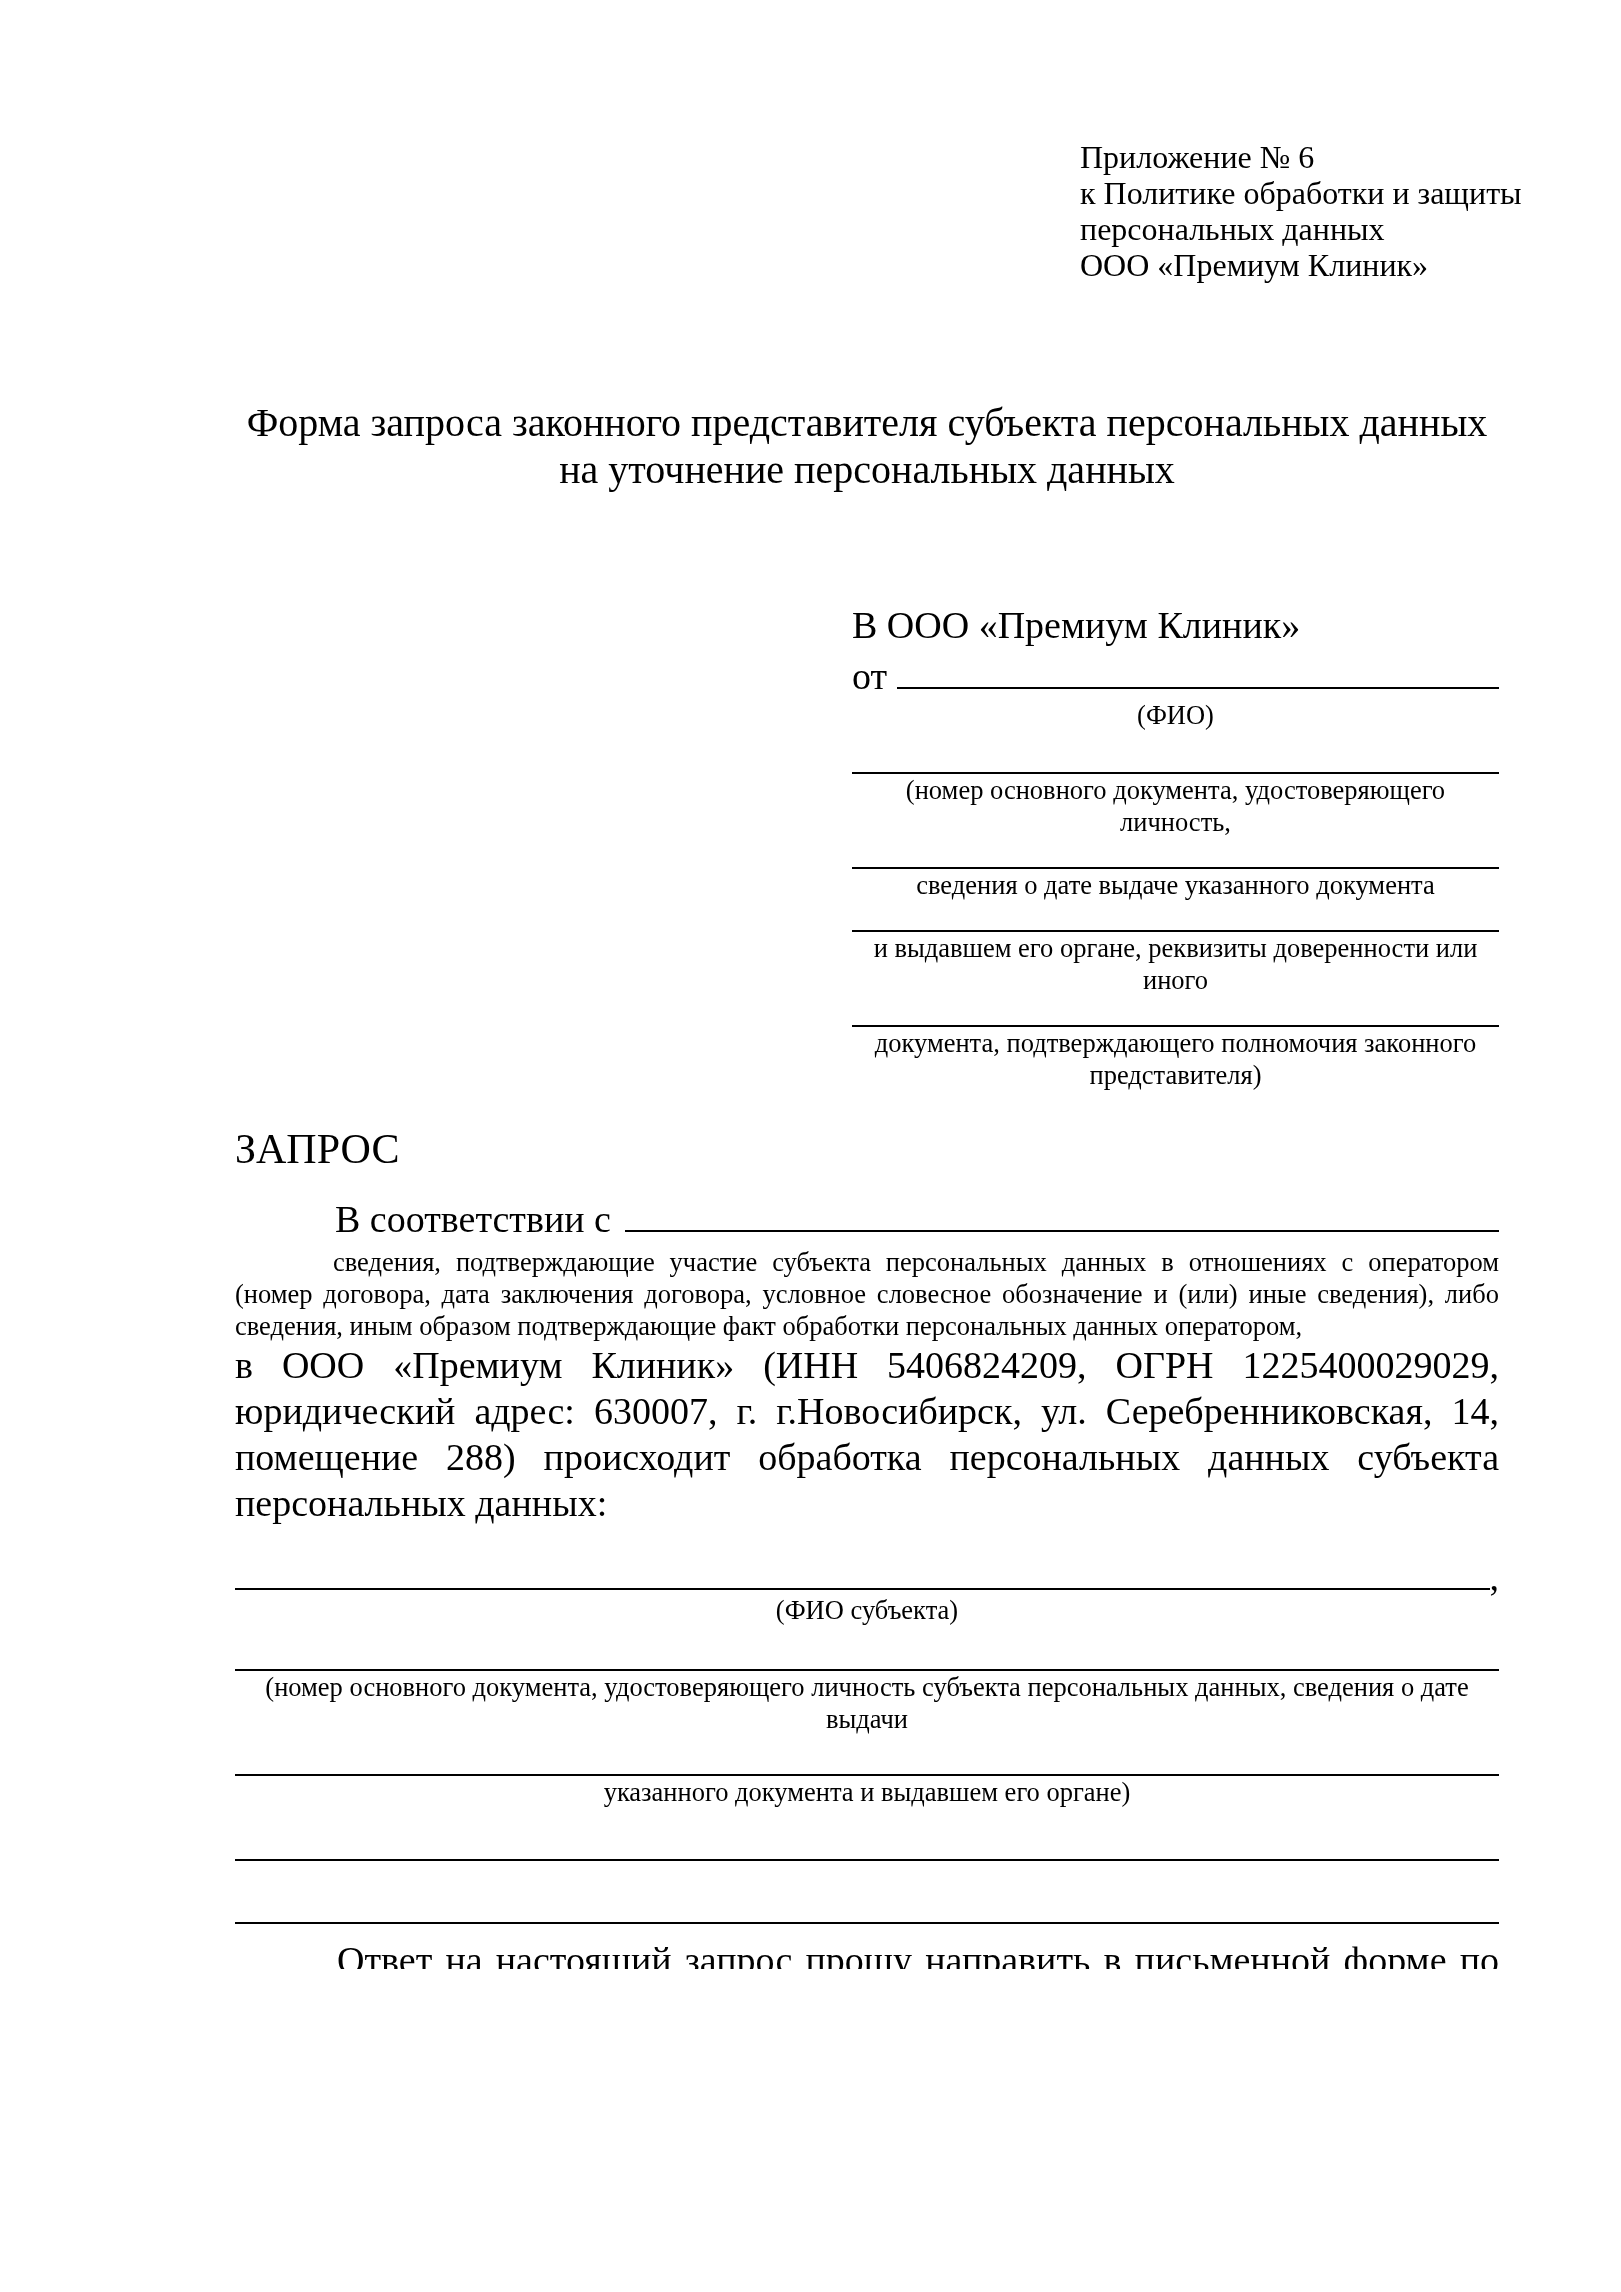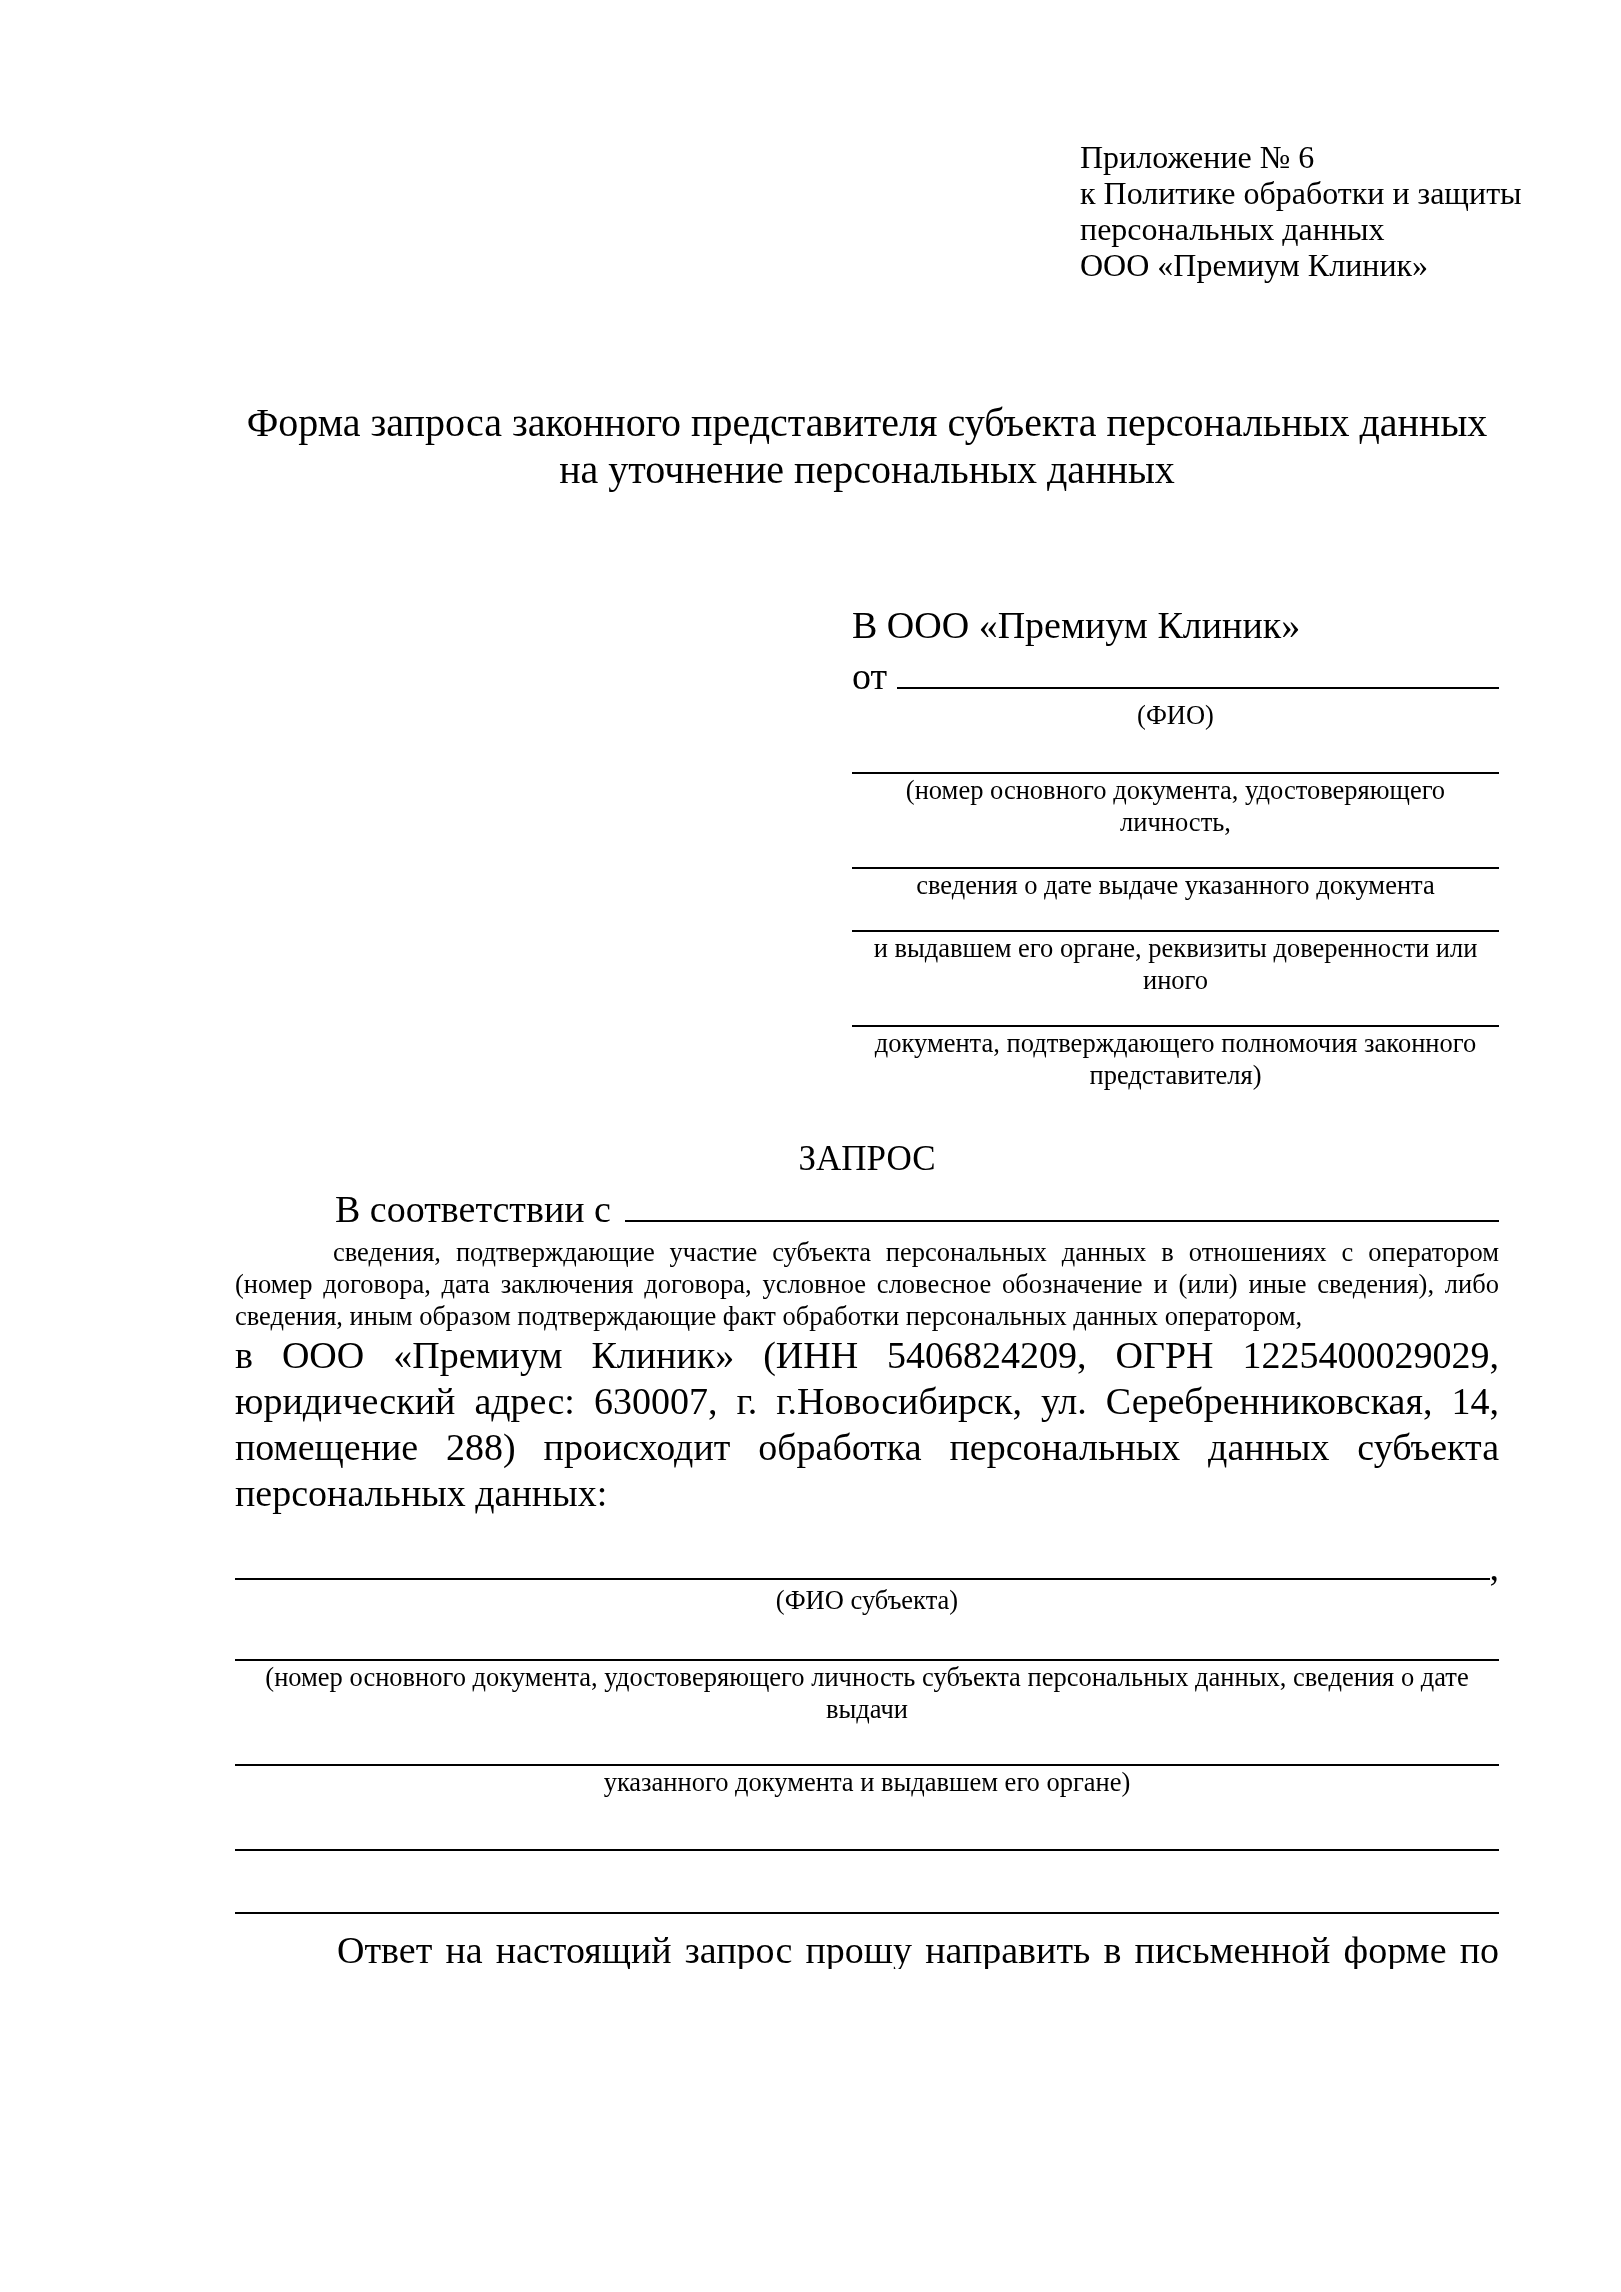--- a/index.html
+++ b/index.html
@@ -66,29 +66,29 @@
   }
   .center { text-align: center; }
   .blank-line {
     border-bottom: 2.9px solid #000;
   }
   .bl-a { height: 41px; }
   .bl-b { height: 29px; }
 
   
   .zapros {
-    margin-top: 45px;
-    text-align: center;
-    font-size: 35px;
+    margin-top: 35px;
+    text-align: left;
+    font-size: 42px;
     line-height: 46px;
   }
   .accordance-row {
     display: flex;
     align-items: baseline;
-    margin-top: 5px;
+    margin-top: 25px;
     font-size: 38px;
     line-height: 45px;
   }
   .accordance-row .label {
     margin-left: 100px;
     white-space: nowrap;
     padding-right: 13.7px;
   }
   .accordance-cap {
     margin-top: 3.9px;

